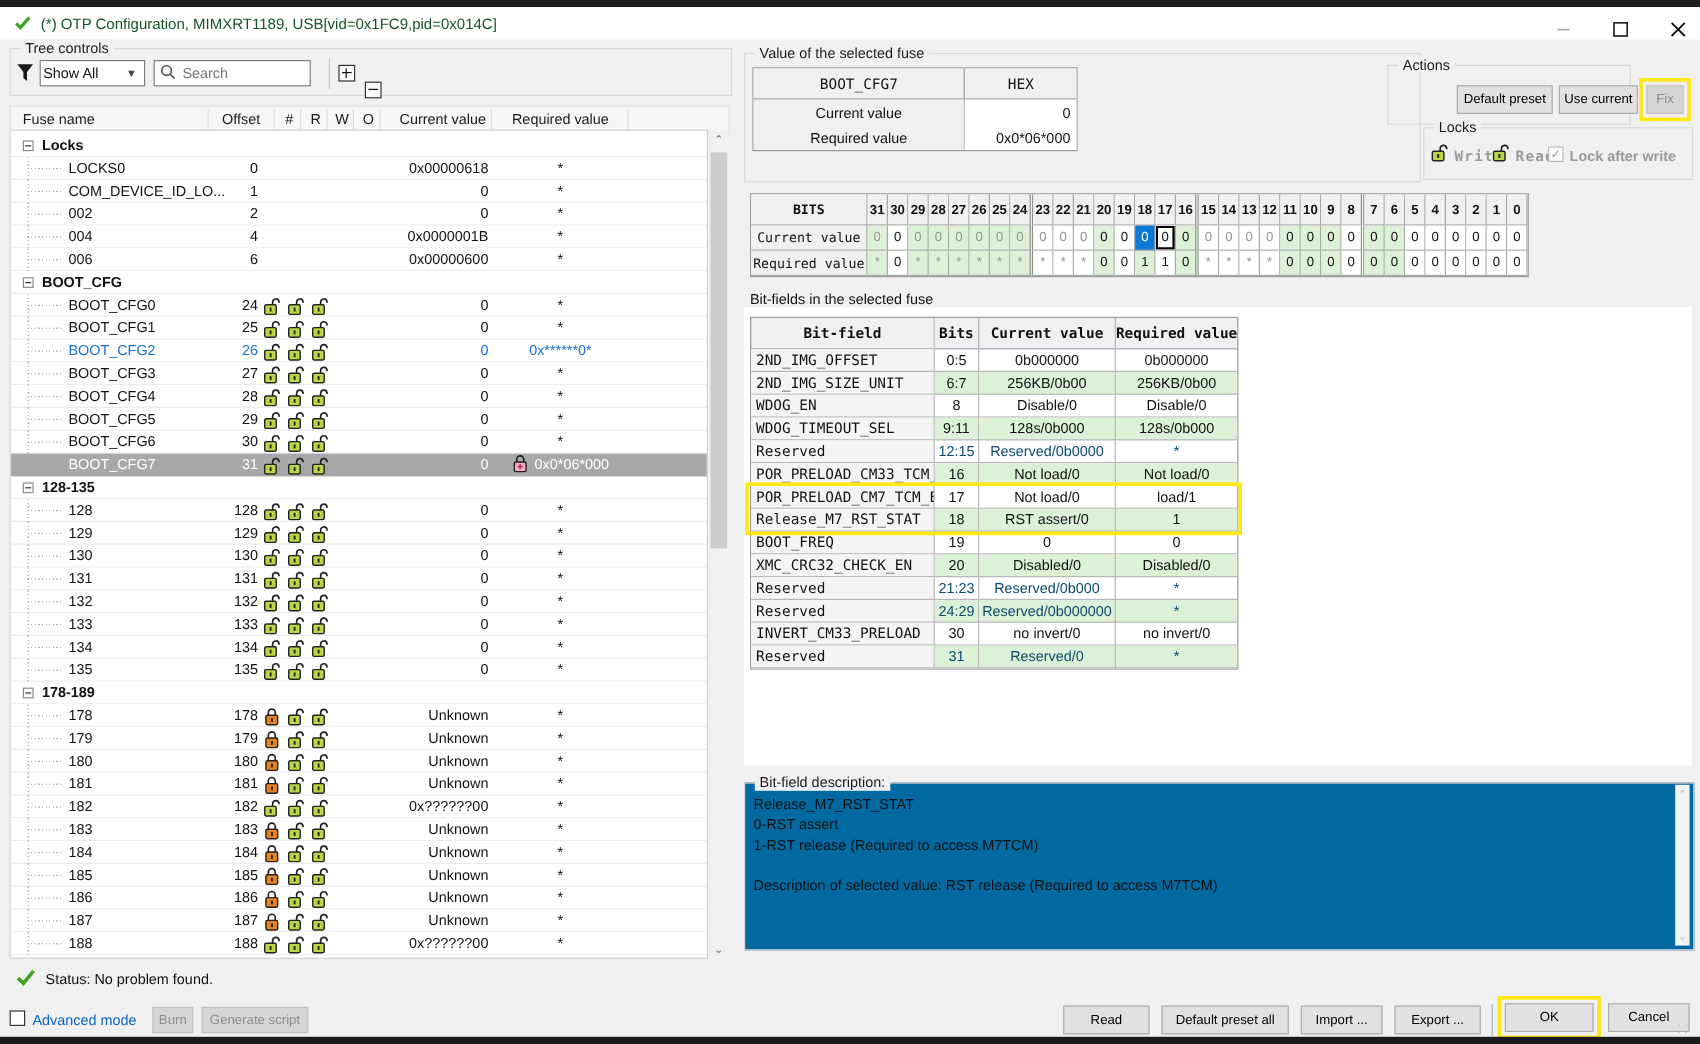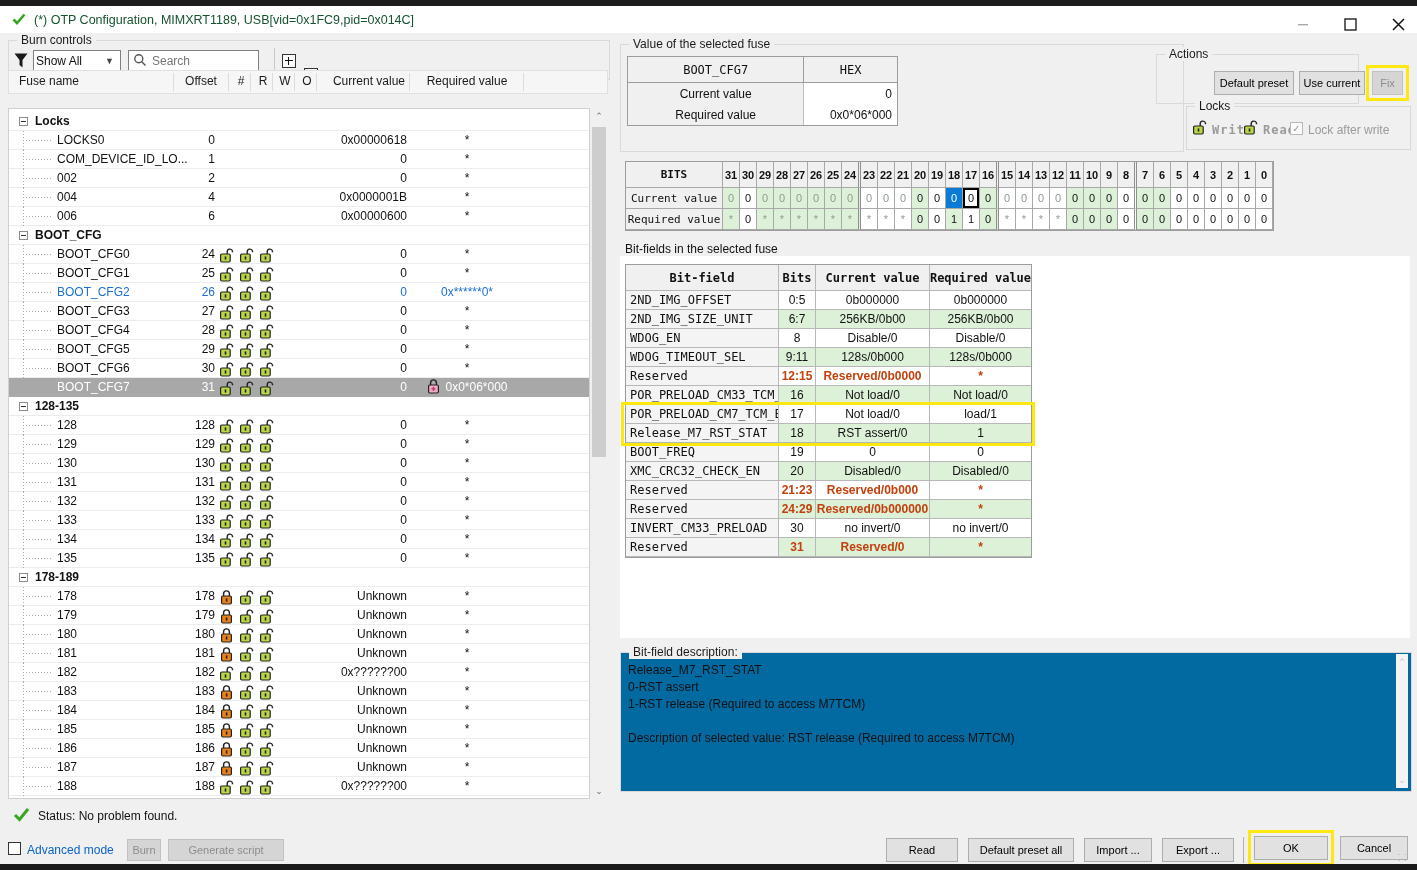--- a/index.html
+++ b/index.html
@@ -98,21 +98,21 @@
   .bfrow{display:flex;height:19px;}
   .bfrow.hdr{height:26px;background:#6d28d9;font-family:"DejaVu Sans Mono",monospace;font-size:12px;font-weight:bold;}
   .bfc{box-sizing:border-box;border-right:1px solid #b8b8b8;border-bottom:1px solid #b8b8b8;
        display:flex;align-items:center;justify-content:center;font-size:12px;overflow:hidden;white-space:nowrap;}
   .bfc.name{width:153px;justify-content:flex-start;padding-left:4px;background:#f4f4f4;
             font-family:"DejaVu Sans Mono",monospace;font-size:12px;}
   .bfc.bits{width:37px;}
   .bfc.cur{width:114px;}
   .bfc.req{width:101px;border-right:none;}
   .bfrow.g .bfc.bits,.bfrow.g .bfc.cur,.bfrow.g .bfc.req{background:#ddf1d9;}
-  .bfrow.mut .bfc.bits,.bfrow.mut .bfc.cur,.bfrow.mut .bfc.req{color:#c2410c;font-weight:bold;}
+  .bfrow.mut .bfc.bits,.bfrow.mut .bfc.cur,.bfrow.mut .bfc.req{color:#0c4a6e;}
 
   .desc-line{font-size:12px;line-height:17px;height:17px;white-space:pre;}
   .footer-vline{width:1px;background:#b0b0b0;}
   .grip{color:#b5b5b5;font-size:10px;letter-spacing:1px;}
 </style>
 </head>
 <body>
 
 <div class="screen">
 
@@ -135,21 +135,21 @@
         </svg>
     </div>
     <div class="abs win-btn" style="left:1378px;">
       <svg width="13" height="13" viewBox="0 0 13 13">
           <path d="M1 1 L12 12 M12 1 L1 12" stroke="#111" stroke-width="1.5"></path>
         </svg>
     </div>
   </div>
 
   <div class="abs gbox" style="left:8px;top:40px;width:600px;height:38px;">
-    <span class="glabel" style="left:8px;top:-8px;">Burn controls</span>
+    <span class="glabel" style="left:8px;top:-8px;">Tree controls</span>
   </div>
   <span class="abs" style="left:13px;top:52px;">
     <svg width="16" height="17" viewBox="0 0 16 17">
         <path d="M1.5 1.5 H14.5 L9.5 8 V15.5 L6.5 13 V8 Z" fill="#1a1a1a"></path>
       </svg>
   </span>
   <div class="abs select" style="left:33px;top:50px;width:88px;height:22px;">
     <span>Show All</span>
     <span class="chev">▼</span>
   </div>
@@ -164,21 +164,21 @@
   </div>
   <div class="abs" style="left:274px;top:48px;width:1px;height:26px;background:#c9c9c9;"></div>
   <div class="abs tinybtn" style="left:282px;top:54px;">
       <span class="h"></span>
       <span class="v"></span>
     </div>
   <div class="abs tinybtn" style="left:304px;top:54px;">
       <span class="h"></span>
     </div>
 
-  <div class="abs tree-header" style="left:8px;top:70px;width:600px;height:24px;">
+  <div class="abs tree-header" style="left:8px;top:88px;width:600px;height:24px;">
     <span class="th-cell" style="left:10px;">Fuse name</span>
     <span class="th-cell" style="left:166px;width:52px;text-align:center;">Offset</span>
     <span class="th-cell" style="left:221px;width:22px;text-align:center;">#</span>
     <span class="th-cell" style="left:243px;width:22px;text-align:center;">R</span>
     <span class="th-cell" style="left:265px;width:22px;text-align:center;">W</span>
     <span class="th-cell" style="left:287px;width:22px;text-align:center;">O</span>
     <span class="th-cell" style="left:300px;width:96px;text-align:right;">Current value</span>
     <span class="th-cell" style="left:404px;width:108px;text-align:center;">Required value</span>
     <span class="th-sep" style="left:164px;"></span>
       <span class="th-sep" style="left:219px;"></span>
@@ -1139,21 +1139,21 @@
         <rect x="5.7" y="9.4" width="1.6" height="3.2" fill="#222"></rect>
       </svg></span>
   <span class="abs lockword" style="left:1212px;top:123px;">Write</span>
   <span class="abs" style="left:1243px;top:119px;" id="lock-read-icon"><svg width="15" height="16" viewBox="0 0 15 16">
         <path d="M8.2 7.2 V4.8 a2.7 2.7 0 0 1 5.3 -0.7 l0 1.2" fill="none" stroke="#222" stroke-width="1.4"></path>
         <rect x="1.6" y="7" width="9.6" height="8" rx="1.2" fill="#b9d648" stroke="#222" stroke-width="1.2"></rect>
         <rect x="5.7" y="9.4" width="1.6" height="3.2" fill="#222"></rect>
       </svg></span>
   <span class="abs lockword" style="left:1263px;top:123px;">Read</span>
   <span class="abs cb dis" style="left:1290px;top:122px;">✓</span>
-  <span class="abs" style="left:1308px;top:123px;color:#9a9a9a;">Lock after write</span>
+  <span class="abs" style="left:1308px;top:123px;color:#9a9a9a;font-weight:bold;">Lock after write</span>
 
   <div class="abs bits-table" style="left:625px;top:161px;">
     <div class="brow first">
         <div class="bcell lab hdr">BITS</div>
         <div class="bcell bit hdr">31</div>
         <div class="bcell bit hdr">30</div>
         <div class="bcell bit hdr">29</div>
         <div class="bcell bit hdr">28</div>
         <div class="bcell bit hdr">27</div>
         <div class="bcell bit hdr">26</div>
@@ -1370,21 +1370,21 @@
   <span class="abs" style="left:12px;top:805px;">
     <svg width="19" height="19" viewBox="0 0 19 19">
         <path d="M3 10 L7.5 14.5 L16 4" fill="none" stroke="#3aa520" stroke-width="3"></path>
       </svg>
   </span>
   <span class="abs" style="left:38px;top:809px;">Status: No problem found.</span>
 
   <span class="abs cb" style="left:8px;top:842px;border-color:#333;"></span>
   <span class="abs" style="left:27px;top:843px;color:#0a64c8;">Advanced mode</span>
   <div class="abs btn disabled" style="left:127px;top:839px;width:34px;height:22px;">Burn</div>
-  <div class="abs btn disabled" style="left:168px;top:839px;width:116px;height:22px;">Generate script</div>
+  <div class="abs btn disabled" style="left:168px;top:839px;width:89px;height:22px;">Generate script</div>
 
   <div class="abs btn" style="left:886px;top:838px;width:72px;height:24px;">Read</div>
   <div class="abs btn" style="left:968px;top:838px;width:106px;height:24px;">Default preset all</div>
   <div class="abs btn" style="left:1084px;top:838px;width:68px;height:24px;">Import ...</div>
   <div class="abs btn" style="left:1162px;top:838px;width:72px;height:24px;">Export ...</div>
   <div class="abs footer-vline" style="left:1243px;top:837px;height:26px;"></div>
   <div class="abs hl" style="left:1248px;top:830px;width:86px;height:36px;"></div>
   <div class="abs btn" style="left:1254px;top:836px;width:74px;height:24px;">OK</div>
   <div class="abs btn" style="left:1340px;top:836px;width:68px;height:24px;">Cancel</div>
   <span class="abs grip" style="left:1398px;top:850px;">⸬</span>

